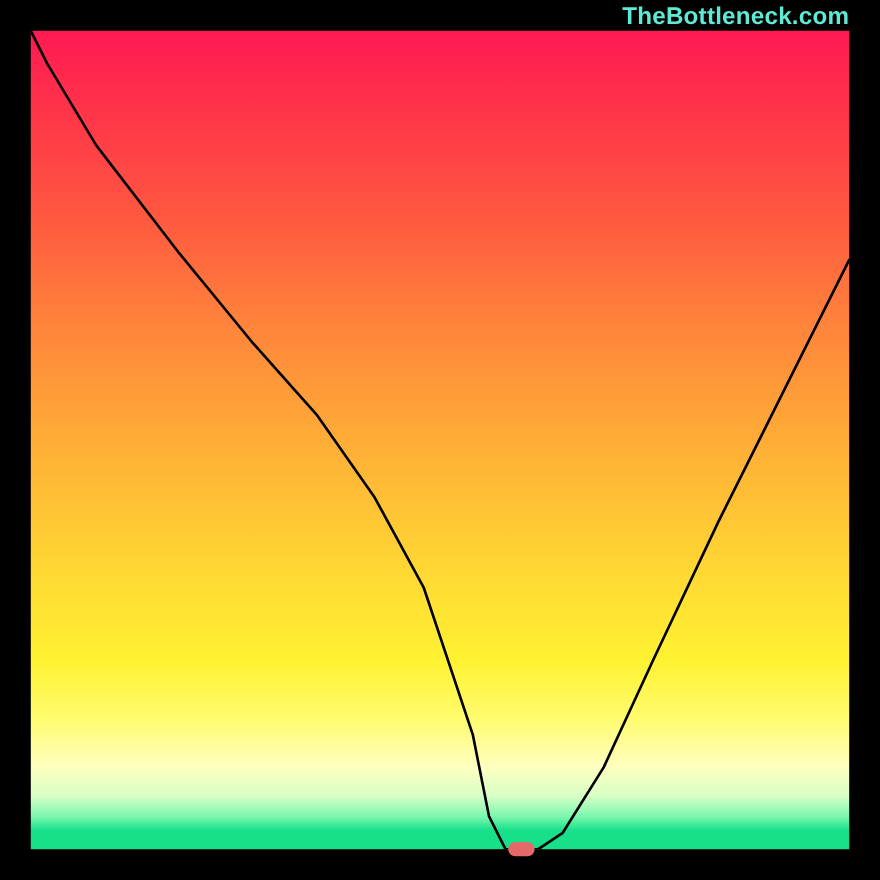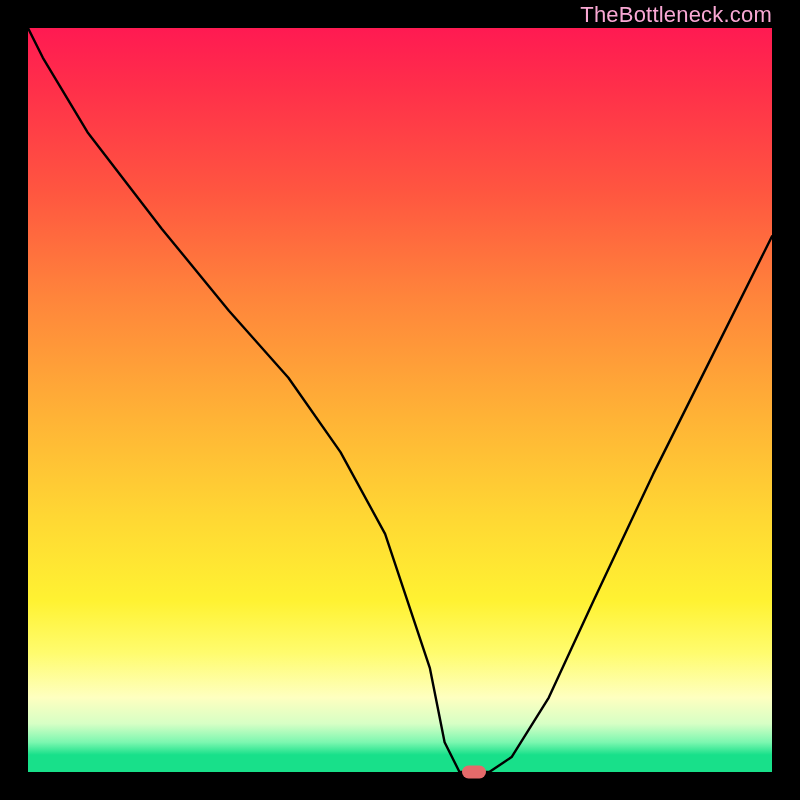--- a/index.html
+++ b/index.html
@@ -55,23 +55,23 @@
     width: 24px;
     height: 13px;
     border-radius: 10px;
     background: #e46a6a;
     transform: translate(-50%, -50%);
     pointer-events: none;
   }
   .watermark {
     position: absolute;
     font-family: Arial, Helvetica, sans-serif;
-    font-weight: 400;
+    font-weight: 700;
     letter-spacing: 0.2px;
-    color: #f9a8d4;
+    color: #5eead4;
     pointer-events: none;
     user-select: none;
   }
 </style>
 </head>
 <body>
 
 <div class="frame">
   <div class="plot">
 

